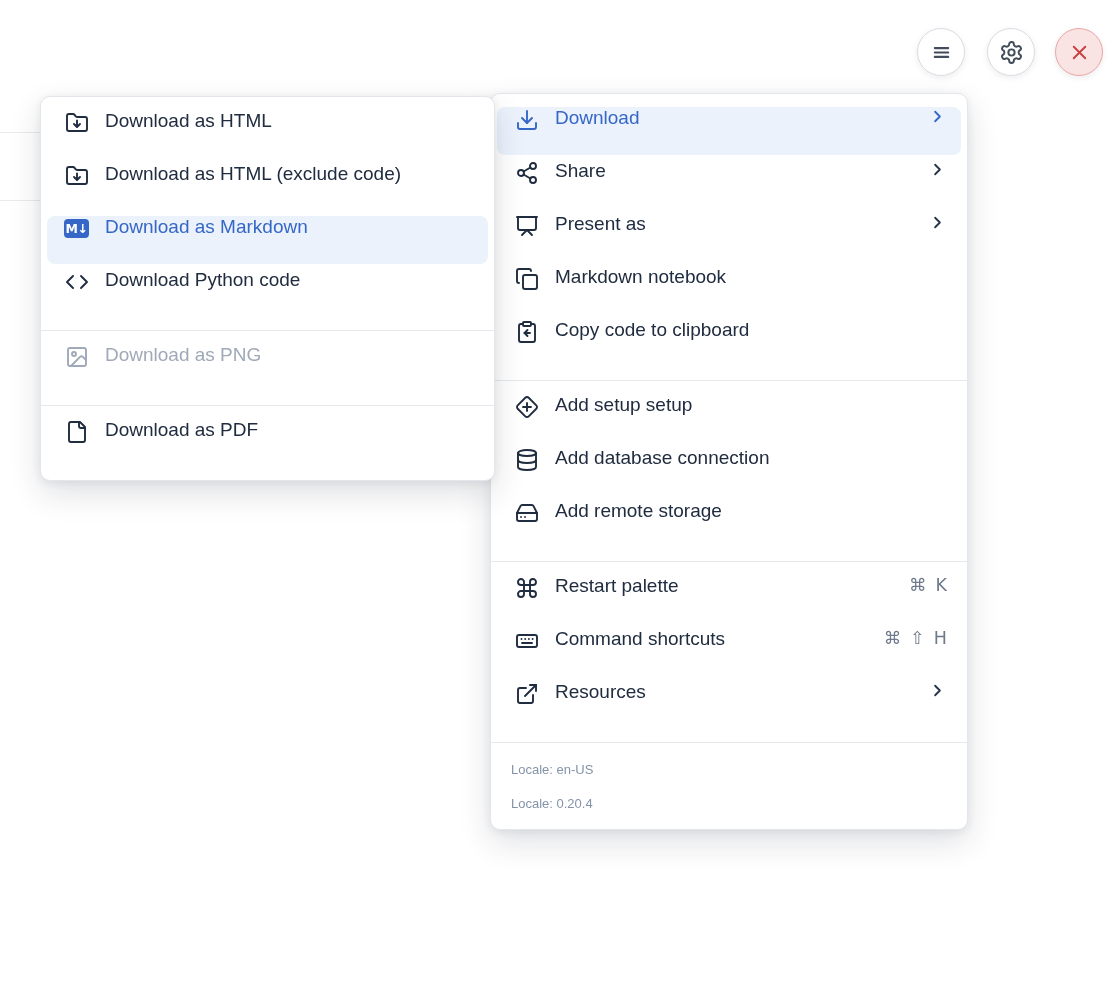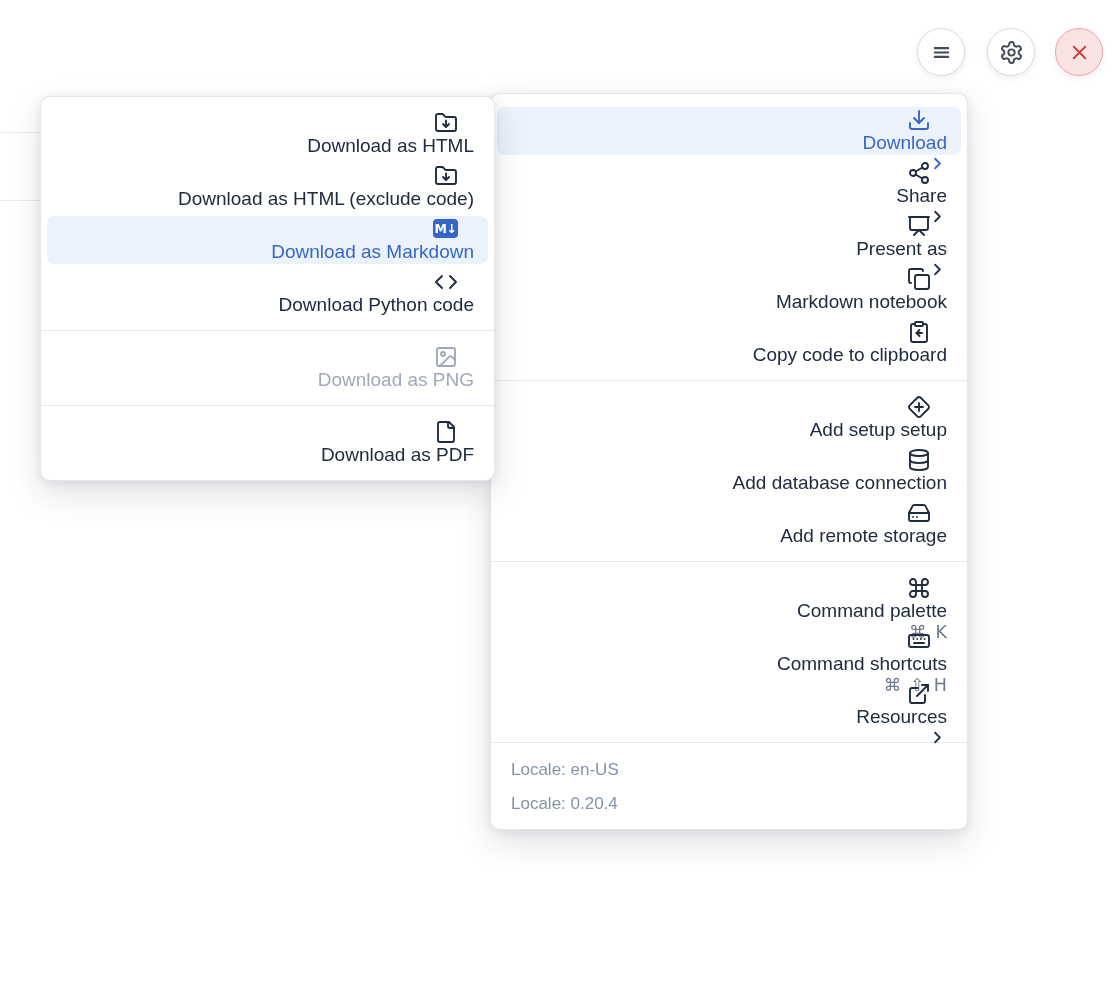--- a/index.html
+++ b/index.html
@@ -25,37 +25,37 @@
   
   .menu{
     position:absolute;background:#fff;border:1px solid var(--border);border-radius:10px;
     box-shadow:0 12px 32px rgba(25,35,55,.14),0 2px 8px rgba(25,35,55,.08);
   }
   #download-submenu{left:40px;top:96px;width:455px;z-index:3;}
   #main-menu{left:490px;top:93px;width:478px;z-index:2;}
   .menu-group{padding:8px 0;}
   .menu-sep{height:1px;background:var(--sep);}
   .menu-item{
-    display:flex;align-items:flex-end;height:48px;margin:5px 6px;padding:0 14px 0 17px;
-    border-radius:8px;font-size:19px;color:var(--text);cursor:pointer;white-space:nowrap;flex-direction:column;
+    display:flex;align-items:flex-start;height:48px;margin:5px 6px;padding:0 14px 0 17px;
+    border-radius:8px;font-size:19px;color:var(--text);cursor:pointer;white-space:nowrap;
   }
   .menu-item.highlighted{background:var(--accent-bg);color:var(--accent);}
   .menu-item.disabled{color:var(--disabled);cursor:default;}
   .mi-icon{width:25px;height:25px;flex:none;margin-right:16px;display:flex;align-items:center;justify-content:center;}
   .mi-icon svg{display:block;}
   .mi-label{flex:1;}
   .mi-right{display:flex;align-items:center;gap:9px;color:#253248;}
   .menu-item.highlighted .mi-right{color:var(--accent);}
   .shortcut-key{color:#6e7a8c;font-size:17.5px;font-family:"DejaVu Sans", sans-serif;}
   .md-badge{
     width:27px;height:19px;border-radius:4px;background:var(--accent);color:#fff;
     display:flex;align-items:center;justify-content:center;
     font-size:12.5px;font-weight:bold;letter-spacing:-.5px;font-family:"DejaVu Sans", sans-serif;
   }
-  .menu-footer{padding:10px 20px 8px;font-size:17px;line-height:34px;color:var(--muted);}
+  .menu-footer{padding:10px 20px 8px;font-size:13px;line-height:34px;color:var(--muted);}
 </style>
 </head>
 <body>
 
 <div class="bg-line" style="top:132px"></div>
 <div class="bg-line" style="top:200px"></div>
 
 <button class="circle-btn" style="left:917px" aria-label="menu">
   <span>
     <svg width="23" height="23" viewBox="0 0 24 24" fill="none" stroke="currentColor" stroke-width="2.2" stroke-linecap="round">
@@ -187,21 +187,21 @@
       </div>
     </div>
     <div class="menu-sep"></div>
     <div class="menu-group">
       <div class="menu-item" role="menuitem">
         <span class="mi-icon">
           <svg width="24" height="24" viewBox="0 0 24 24" fill="none" stroke="currentColor" stroke-width="1.9" stroke-linecap="round" stroke-linejoin="round">
             <path d="M15 6v12a3 3 0 1 0 3-3H6a3 3 0 1 0 3 3V6a3 3 0 1 0-3 3h12a3 3 0 1 0-3-3"></path>
           </svg>
         </span>
-        <span class="mi-label">Command palette</span>
+        <span class="mi-label">Restart palette</span>
         <span class="mi-right">
           <span class="shortcut-key">⌘</span>
           <span class="shortcut-key">K</span>
         </span>
       </div>
       <div class="menu-item" role="menuitem">
         <span class="mi-icon">
           <svg width="24" height="24" viewBox="0 0 24 24" fill="none" stroke="currentColor" stroke-width="1.9" stroke-linecap="round" stroke-linejoin="round">
             <rect x="2" y="6" width="20" height="12" rx="2"></rect>
             <path d="M6.5 10h.01"></path>

